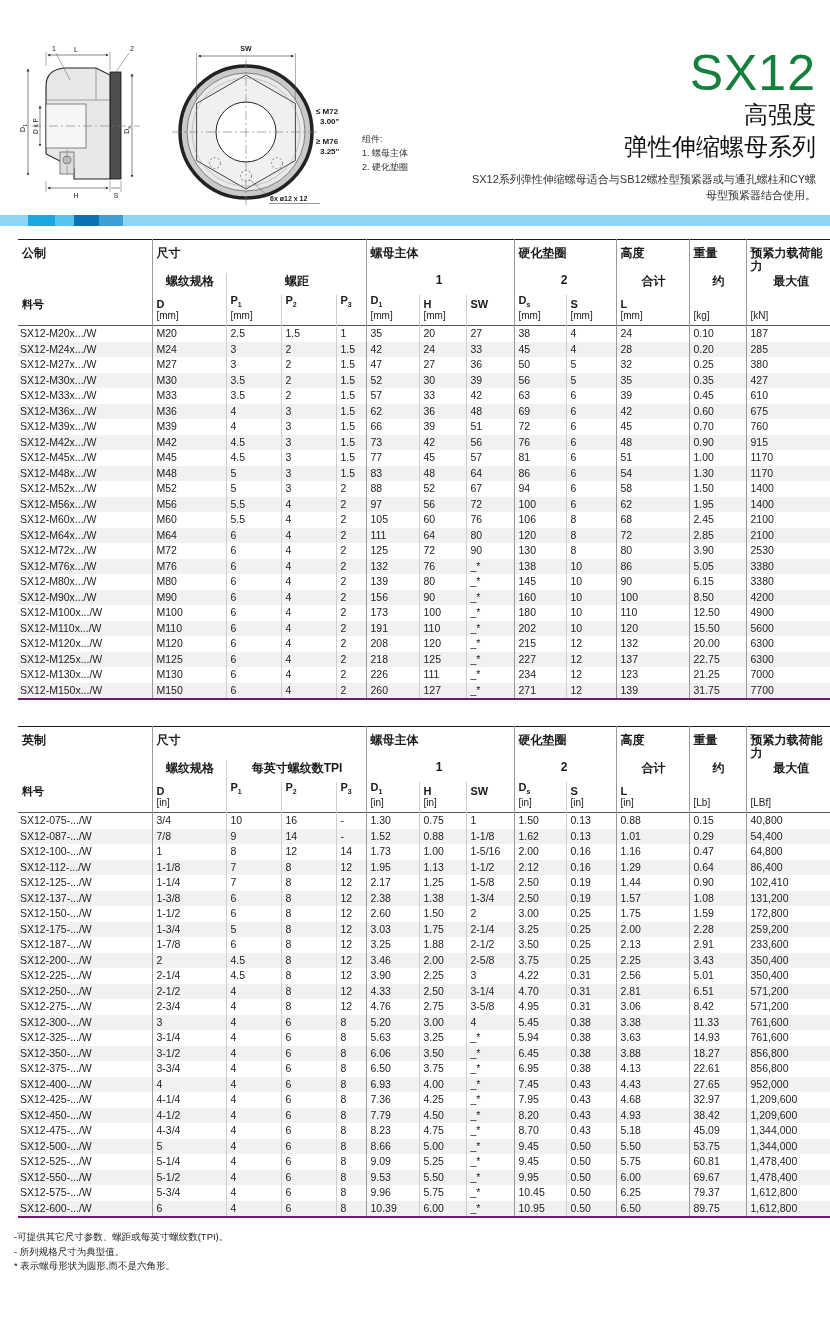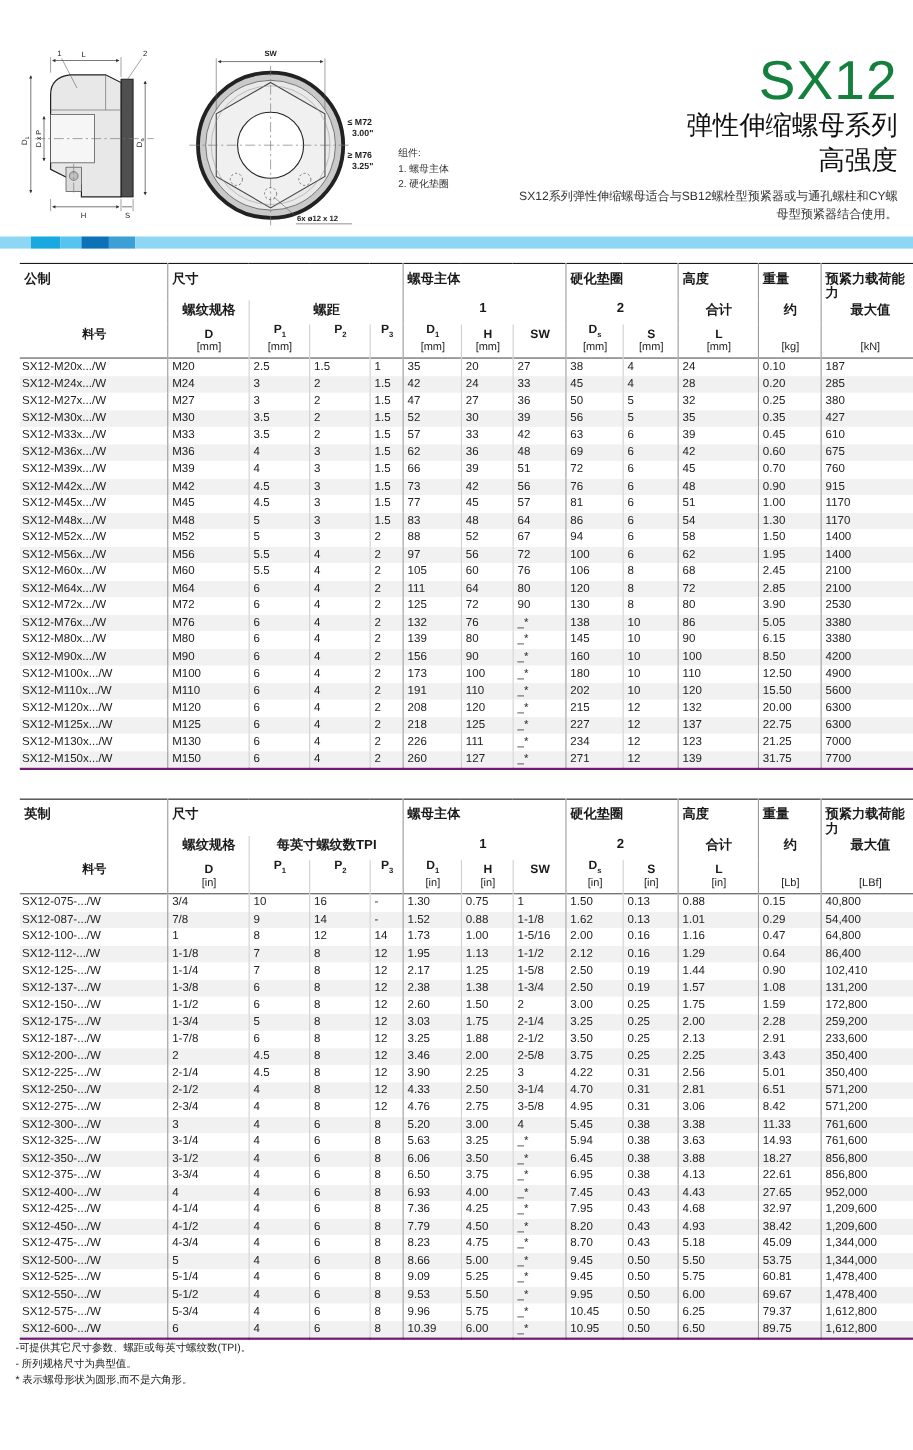--- a/index.html
+++ b/index.html
@@ -28,34 +28,34 @@
 
   
   table.spec { border-collapse:collapse; table-layout:fixed; width:816px; margin-left:18px; border-top:1px solid #1a1a1a; }
   table.metric { margin-top:13px; }
   table.imperial { margin-top:26px; }
   .spec th, .spec td { text-align:left; overflow:hidden; white-space:nowrap; }
   .spec tr.r1 th { font-weight:bold; font-size:12px; line-height:13px; padding:7px 2px 0 4px; vertical-align:top; height:30px; }
   .spec tr.r1 th.pre { white-space:normal; }
   .spec tr.r2 th { font-weight:bold; font-size:12px; padding:0 2px 2px 4px; vertical-align:top; height:22px;text-align:center; }
   .spec tr.r2 th.ctr { text-align:center; padding-left:0; }
-  .spec tr.r3 th { vertical-align:bottom; padding:0 2px 3px 4px; height:30px; font-weight:normal;text-align:center; }
+  .spec tr.r3 th { vertical-align:bottom; padding:0 2px 3px 4px; height:30px; font-weight:normal; }
   .spec tr.r3 { border-bottom:1px solid #555; }
   .spec tbody { border-bottom:2px solid #701a75; }
   .cl { display:block; font-weight:bold; font-size:11px; line-height:11px; min-height:11px; }
   .cu { display:block; font-size:10px; line-height:12px; font-weight:normal; color:#222; }
   .spec sub { font-size:7px; }
   .spec td { font-size:10.5px; height:15.5px; line-height:15.5px; padding:0 2px 0 4px; color:#222; }
   .spec td.pc { padding-left:2px; }
   .spec .gb { border-left:1px solid #9a9a9a; }
   .spec .mb { border-left:1px solid #cfcfcf; }
   .spec tbody tr:nth-child(even) { background:#f1f1f1; }
 
   
-  .footnotes { margin:1px 0 0 14px; font-size:9.5px; line-height:1.5; color:#222; }
+  .footnotes { margin:12px 0 0 14px; font-size:9.5px; line-height:1.5; color:#222; }
 
   
   .dim { stroke:#333; stroke-width:0.6; fill:none; }
   .ext { stroke:#555; stroke-width:0.5; fill:none; }
   .cline { stroke:#777; stroke-width:0.6; fill:none; stroke-dasharray:9 3 2 3; }
   .svgtxt { font-family:"Liberation Sans","DejaVu Sans",sans-serif; fill:#1a1a1a; }
 </style>
 </head>
 <body>
 
@@ -155,22 +155,22 @@
 
       <div class="legend">
         <div>组件:</div>
         <div>1. 螺母主体</div>
         <div>2. 硬化垫圈</div>
       </div>
     </div>
 
     <div class="titleblock">
       <div class="product">SX12</div>
+      <div class="sub">高强度</div>
       <div class="sub">弹性伸缩螺母系列</div>
-      <div class="sub">高强度</div>
       <p class="desc">SX12系列弹性伸缩螺母适合与SB12螺栓型预紧器或与通孔螺柱和CY螺母型预紧器结合使用。</p>
     </div>
   </div>
 
   <div class="accent-bar">
       <span class="seg" style="background: rgb(142, 215, 244); width: 28px;"></span>
       <span class="seg" style="background: rgb(26, 168, 224); width: 27px;"></span>
       <span class="seg" style="background: rgb(85, 197, 239); width: 19px;"></span>
       <span class="seg" style="background: rgb(11, 114, 184); width: 25px;"></span>
       <span class="seg" style="background: rgb(61, 159, 214); width: 24px;"></span>

